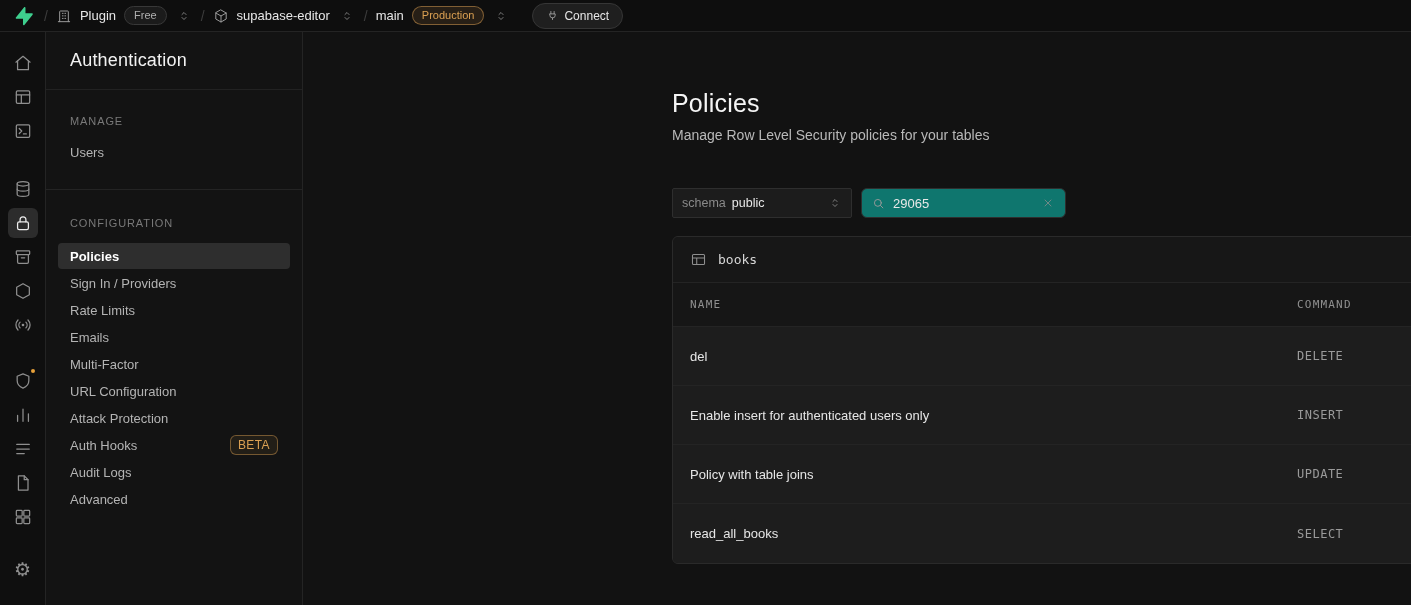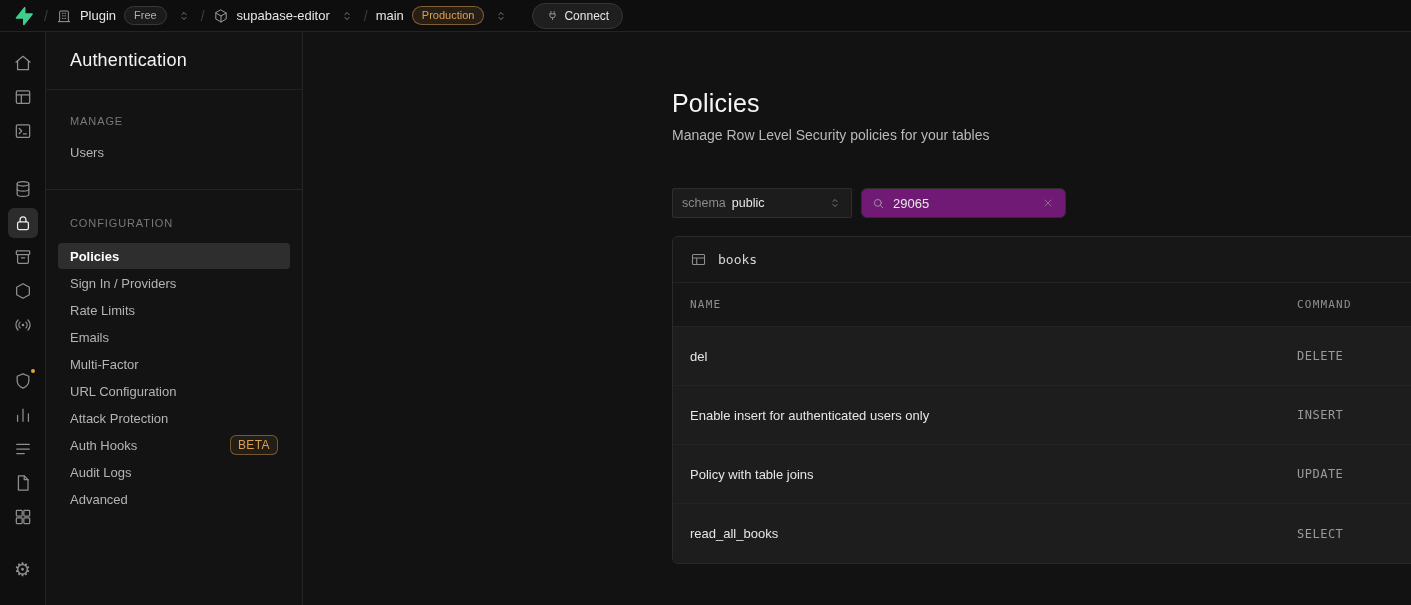--- a/index.html
+++ b/index.html
@@ -99,21 +99,21 @@
 
   .filters { margin-top:45px; display:flex; gap:9px; align-items:center; }
   .select-btn {
     width:180px; height:30px; background:#1c1c1c; border:1px solid #2e2e2e; border-radius:2px;
     display:flex; align-items:center; gap:6px; padding:0 9px; cursor:pointer;
     font-family:inherit; font-size:12.5px; color:#e8e8e8;
   }
   .select-btn .muted { color:#8a8a8a; }
   .select-btn .chev { margin-left:auto; color:#8a8a8a; display:flex; }
   .search-box {
-    width:205px; height:30px; background:#701a75; border:1px solid #2e2e2e; border-radius:6px;
+    width:205px; height:30px; background:#0f766e; border:1px solid #2e2e2e; border-radius:6px;
     display:flex; align-items:center; gap:7px; padding:0 9px;
   }
   .search-box .sicon { color:#9a9a9a; display:flex; }
   .search-box input {
     flex:1; min-width:0; background:transparent; border:0; outline:none;
     color:#e8e8e8; font-size:13px; font-family:inherit;
   }
   .clear-btn { background:none; border:0; color:#8f8f8f; cursor:pointer; display:flex; padding:2px; }
 
   .card {

